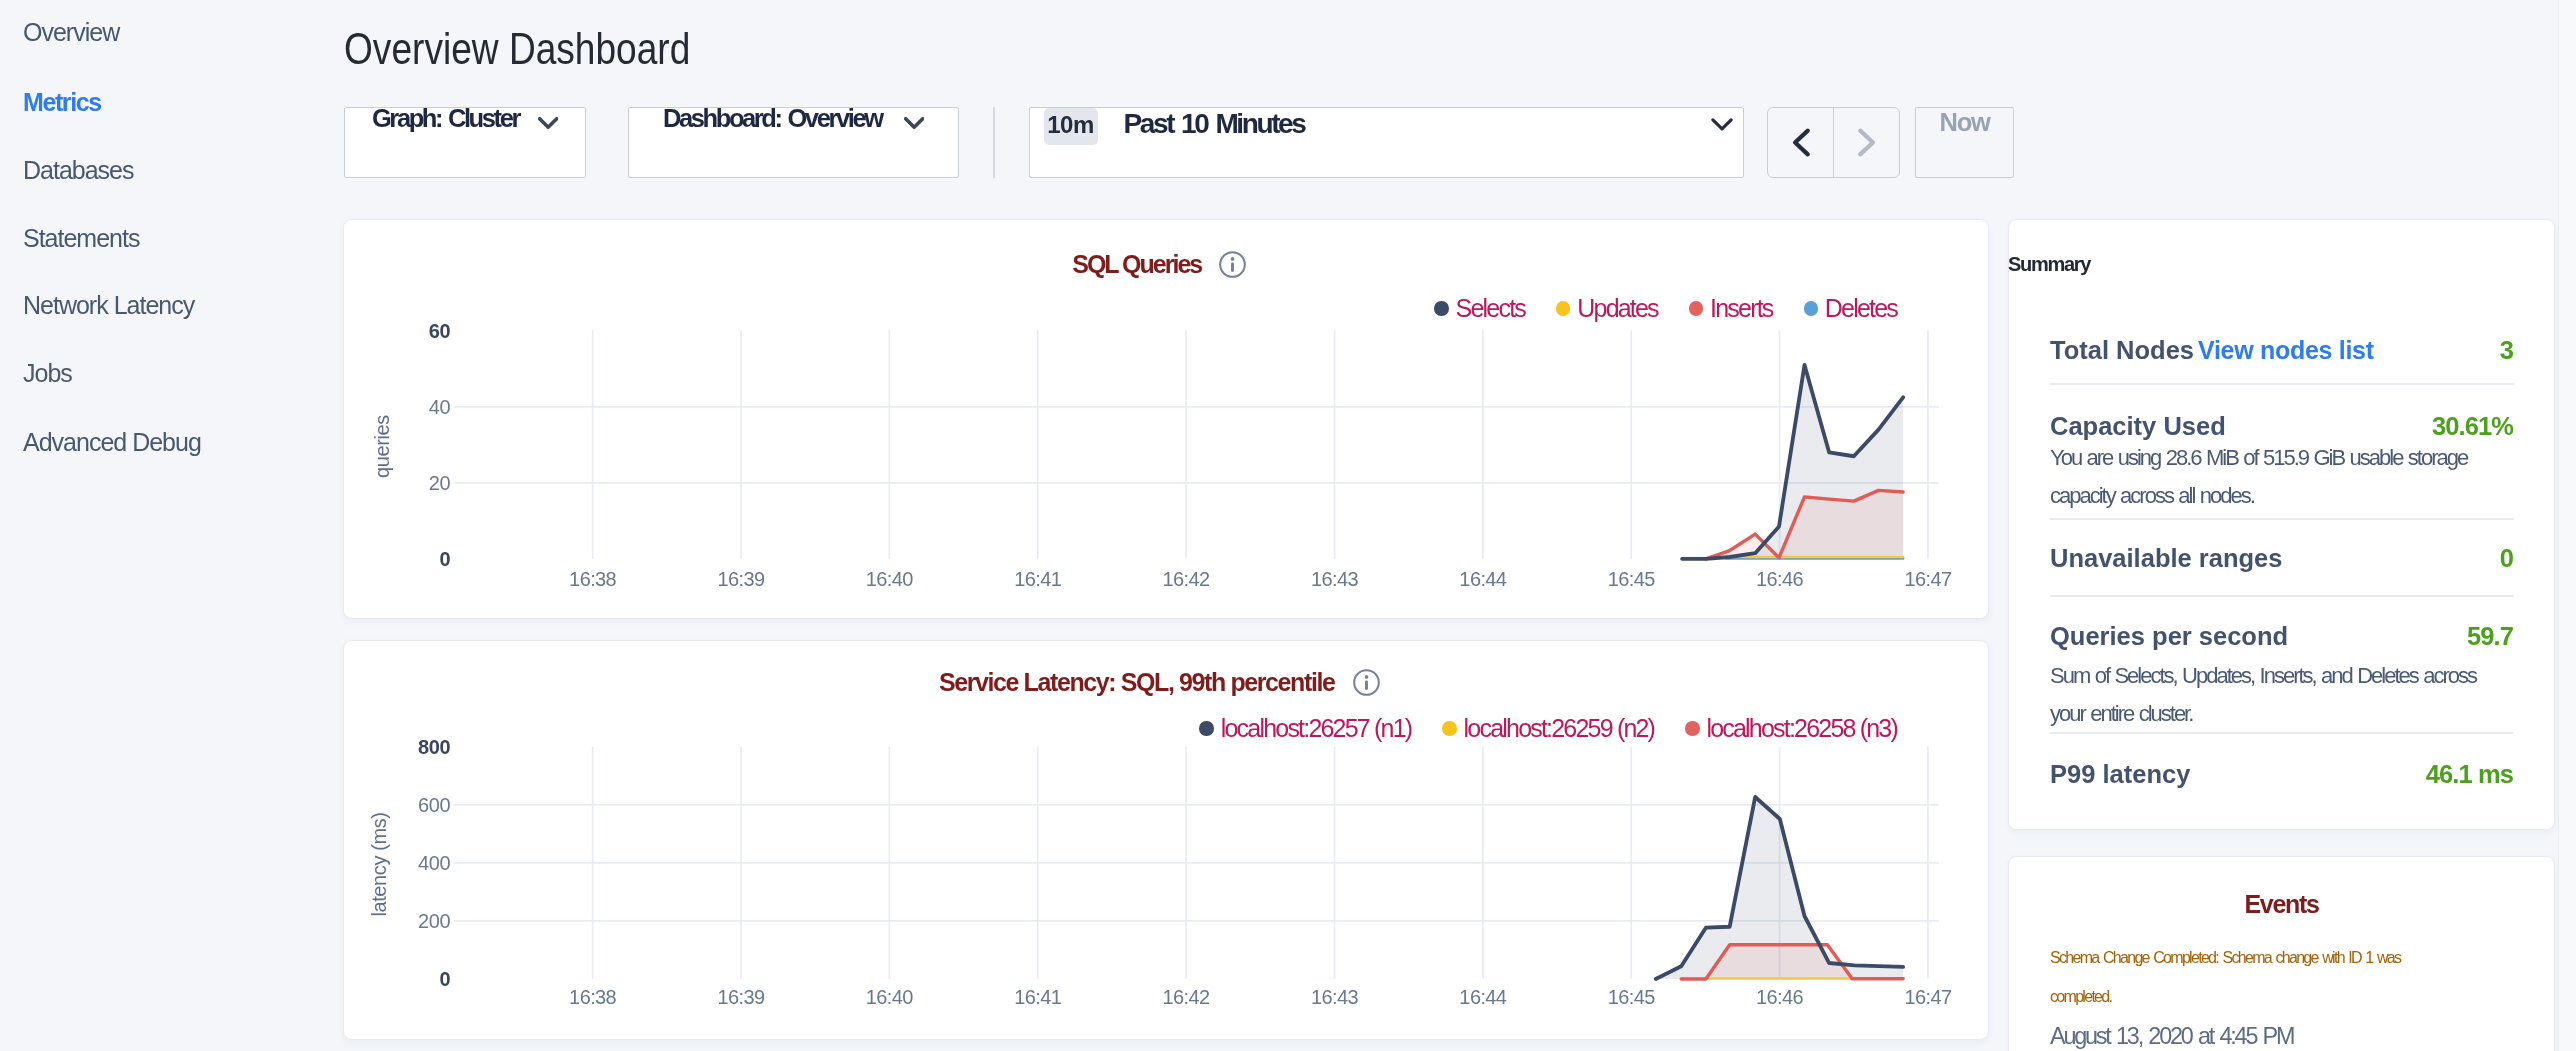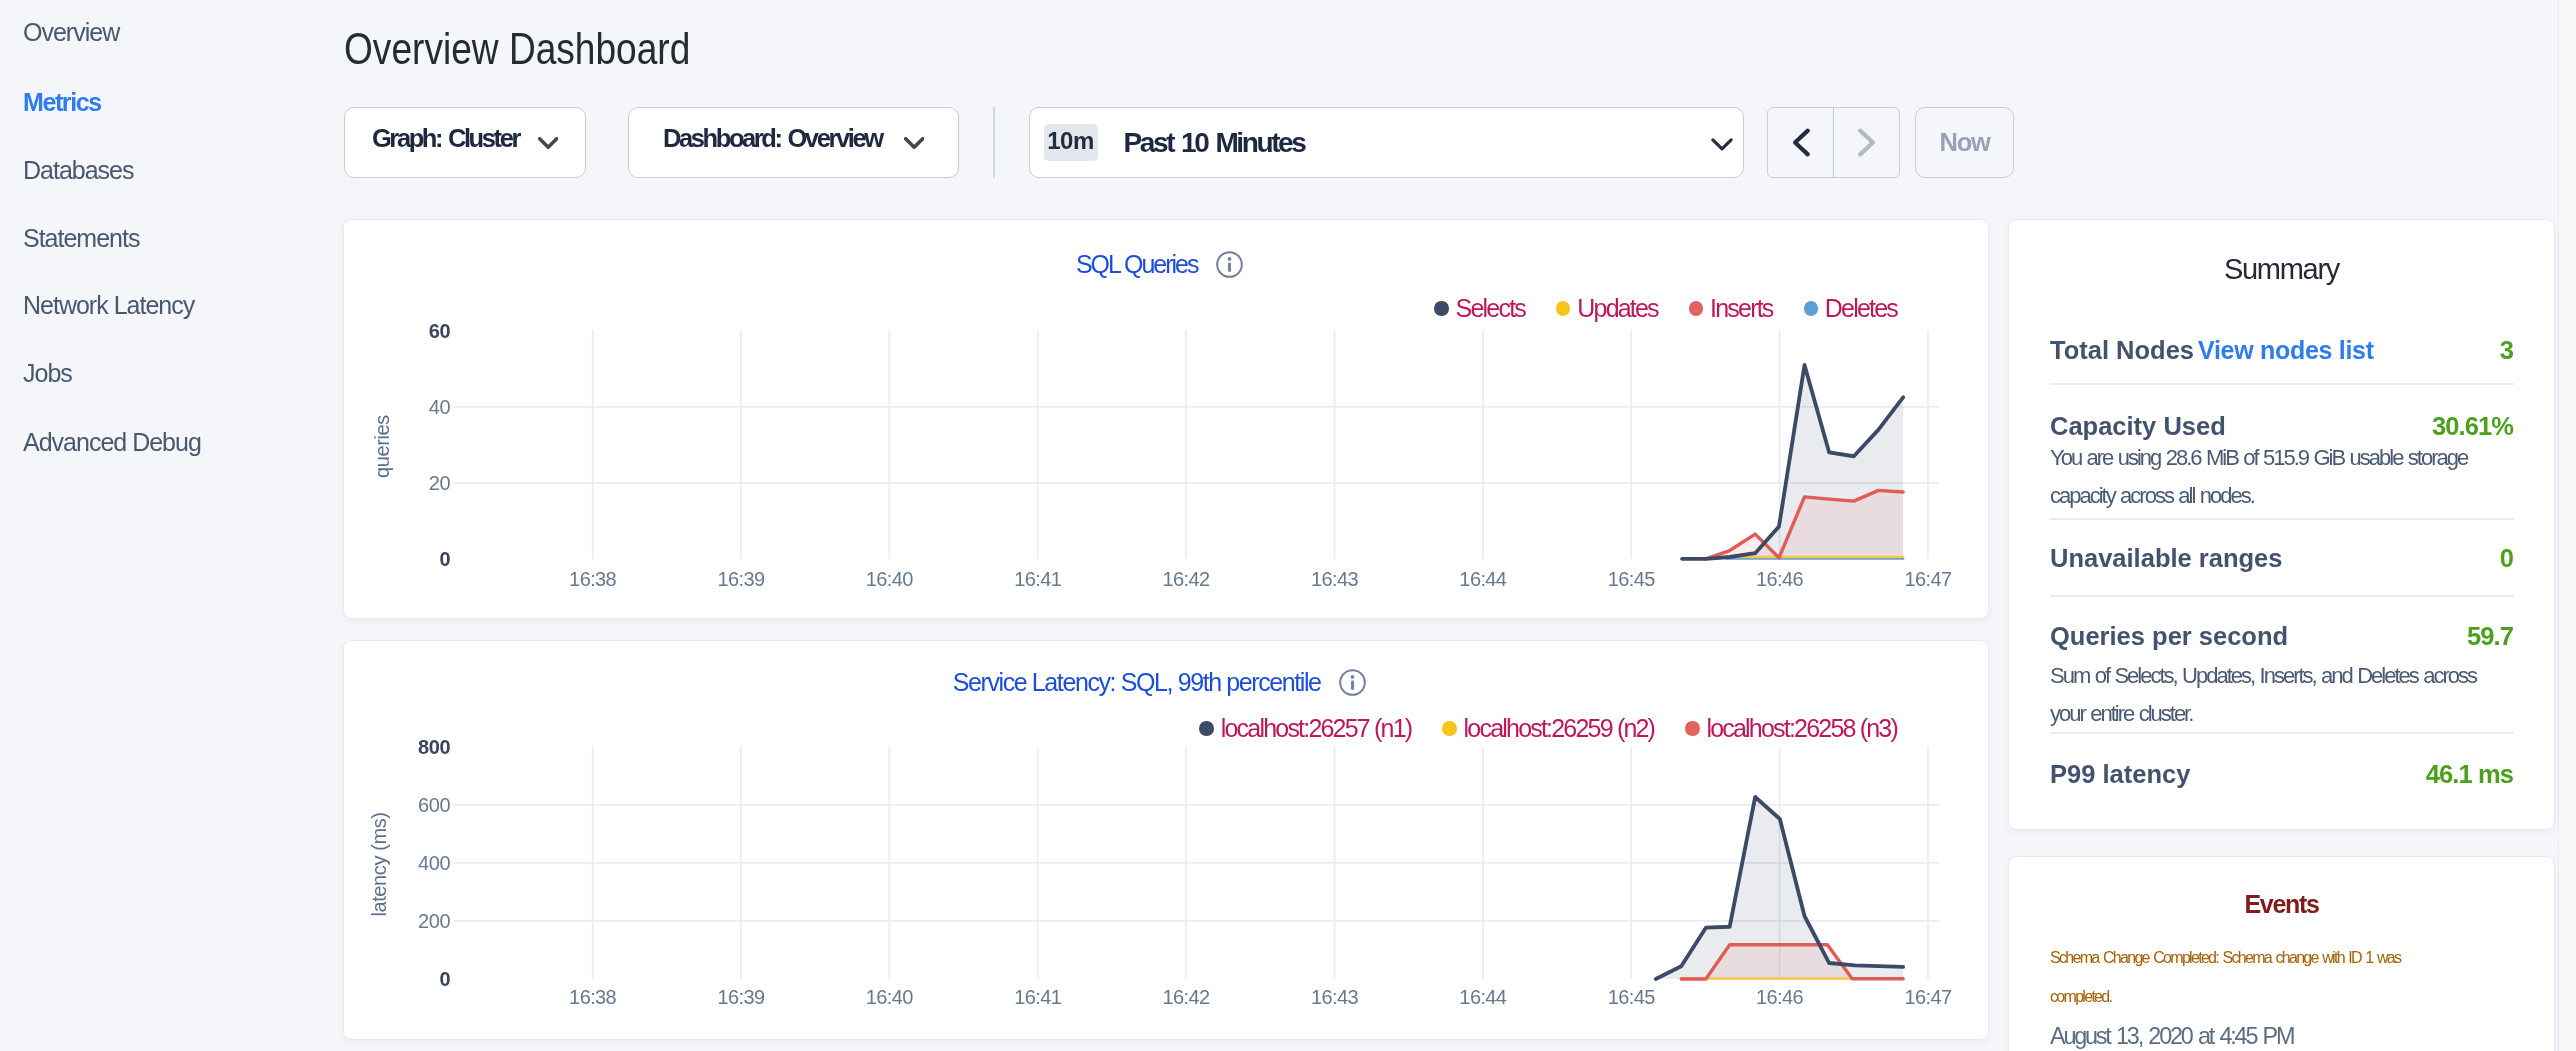--- a/index.html
+++ b/index.html
@@ -2,29 +2,29 @@
 <html style="font-size:13.6px"><head><meta charset="utf-8">
 <style>
 *{margin:0;padding:0;box-sizing:border-box}
 html,body{width:2576px;height:1051px;overflow:hidden}
 body{position:relative;background:#f4f6fa;font-family:"Liberation Sans",sans-serif;
   -webkit-font-smoothing:antialiased}
 .abs{position:absolute}
 .card{position:absolute;background:#fff;border:1.7px solid #e7e9ee;border-radius:8.5px;
   box-shadow:0 2.6px 6.8px rgba(60,70,100,.05)}
 .navli{position:absolute;left:23px;font-size:25px;letter-spacing:-1px;color:#48586f;white-space:nowrap}
-.btn{position:absolute;height:71px;background:#fff;border:1.7px solid #c8cdda;border-radius:10px;
-  display:flex;align-items:center;justify-content:center;font-weight:bold;font-size:25.5px;
+.btn{position:absolute;height:71px;background:#fff;border:1.7px solid #c8cdda;border-radius:2px;
+  display:flex;align-items:flex-start;justify-content:center;font-weight:bold;font-size:25.5px;
   letter-spacing:-2.4px;word-spacing:2.1px;color:#1e2840}
 .blbl{position:relative;top:-4.3px}
 .legend{display:flex;align-items:flex-start;font-size:25px;letter-spacing:-1.8px;color:#be185d;white-space:nowrap}
 .litem{display:flex;align-items:center;margin-left:31px}
 .dot{width:14.5px;height:14.5px;border-radius:50%;display:inline-block;margin-right:6.8px;flex:none}
 .ctitle{position:absolute;display:flex;align-items:center;justify-content:center;
-  font-weight:normal;font-size:25px;color:#1d4ed8;padding-right:13.6px}
+  font-weight:bold;font-size:25px;color:#7f1d1d;padding-right:13.6px}
 .axis-title{position:absolute;font-size:20px;letter-spacing:-0.4px;color:#5d6f8a;transform:rotate(-90deg);
   transform-origin:center;white-space:nowrap;text-align:center}
 .srow{position:absolute;display:flex;align-items:center}
 .stitle{font-weight:bold;font-size:25.5px;color:#44536d}
 .sval{margin-left:auto;font-weight:bold;font-size:25.5px;letter-spacing:-0.9px;color:#4da01e}
 .sdesc{position:absolute;font-size:22px;letter-spacing:-2px;word-spacing:1.3px;line-height:38px;color:#4a5a74}
 .sdivider{position:absolute;height:1.7px;background:#e9eaee}
 </style></head>
 <body>
 
@@ -179,22 +179,22 @@
 <div class="legend abs" style="right:679px;top:714px">
     <span class="litem"><span class="dot" style="background:#3b4a66"></span>localhost:26257 (n1)</span>
     <span class="litem"><span class="dot" style="background:#f6c41d"></span>localhost:26259 (n2)</span>
     <span class="litem"><span class="dot" style="background:#e2625e"></span>localhost:26258 (n3)</span>
   </div>
 
 <div class="axis-title" style="left:323px;top:435px;width:119px">queries</div>
 <div class="axis-title" style="left:303px;top:853px;width:153px">latency (ms)</div>
 
 <div class="card" style="left:2008px;top:219px;width:547px;height:611px"></div>
-<div class="abs" style="left:2008px;width:547px;text-align:center;font-weight:normal;
-  font-size:29px;letter-spacing:-1.3px;color:#242936;top:253px">Summary</div>
+<div class="abs" style="left:2008px;width:547px;font-weight:bold;
+  font-size:20px;letter-spacing:-1.3px;color:#242936;top:253px">Summary</div>
 
 <div class="srow" style="left:2050px;width:463px;top:336px">
   <span class="stitle">Total Nodes</span>
   <span style="margin-left:4px;font-weight:bold;font-size:25px;letter-spacing:-0.3px;color:#2e7cf0">View nodes list</span>
   <span class="sval">3</span>
 </div>
 <div class="sdivider" style="left:2050px;width:464px;top:383px"></div>
 
 <div class="srow" style="left:2050px;width:463px;top:412px">
   <span class="stitle">Capacity Used</span>

